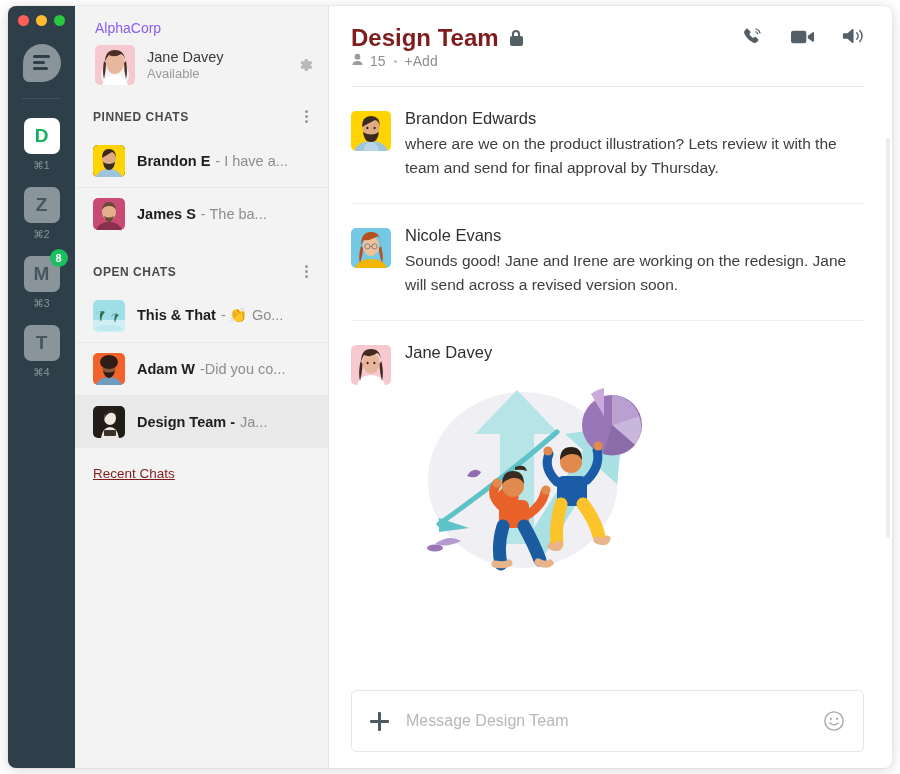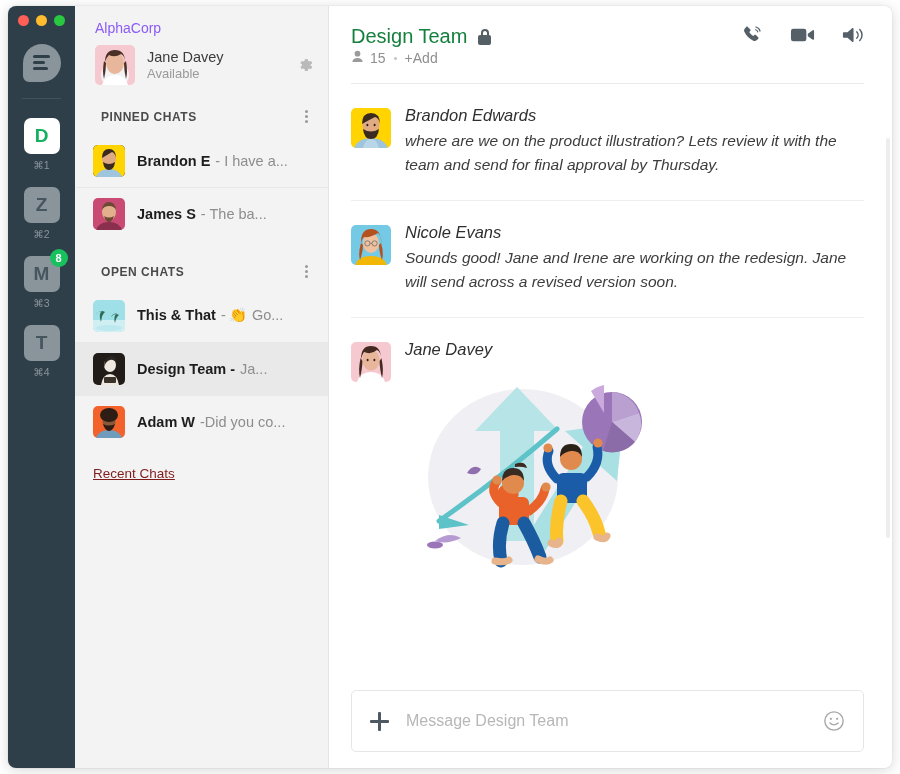--- a/index.html
+++ b/index.html
@@ -207,21 +207,20 @@
     display: flex;
     align-items: center;
     justify-content: space-between;
     padding: 22px 16px 8px 18px;
   }
   .sec-title {
     font-size: 12px;
     font-weight: 700;
     letter-spacing: .55px;
     color: #4a4a4a;
-    margin-left: 8px;
   }
   .kebab {
     display: flex;
     flex-direction: column;
     gap: 2px;
     padding: 3px 4px;
   }
   .kebab span {
     width: 3px; height: 3px;
     border-radius: 50%;
@@ -273,23 +272,23 @@
     flex-direction: column;
   }
   .ch-head {
     padding: 18px 28px 0 22px;
   }
   .ch-title-row {
     display: flex;
     align-items: center;
   }
   .ch-title {
-    font-size: 20px;
-    color: #15803d;
-    font-weight: 400;
+    font-size: 24px;
+    color: #7f1d1d;
+    font-weight: 700;
   }
   .lock {
     margin-left: 11px;
     width: 13px; height: 16px;
     position: relative;
   }
   .lock .body {
     position: absolute;
     bottom: 0; left: 0;
     width: 13px; height: 10px;
@@ -330,21 +329,20 @@
   .ch-rule {
     margin: 17px 28px 0 22px;
     height: 1px;
     background: #e9e9e9;
   }
 
   .msgs {
     flex: 1;
     overflow: hidden;
     padding: 0 28px 0 22px;
-    font-style: italic;
   }
   .msg {
     display: flex;
     padding: 22px 0 22px 0;
     border-bottom: 1px solid #eeeeee;
   }
   .msg.last { border-bottom: none; }
   .msg-av {
     width: 40px; height: 40px;
     border-radius: 5px;
@@ -560,49 +558,49 @@
             <path d="M22 23 q-2 -7 2 -10 q-5 1 -6 4 q4 -5 8 -2 q-3 2 -4 8z" fill="#2f6b55"></path>
             <ellipse cx="16" cy="28" rx="13" ry="3" fill="#bde8ef"></ellipse>
           </svg>
         </div>
         <div class="chat-txt">
           <span class="chat-name">This &amp; That</span>
           <span class="chat-prev">- 👏 Go...</span>
         </div>
       </div>
 
+      <div class="chat-row">
+        <div class="chat-av">
+          <svg viewBox="0 0 32 32" width="32" height="32">
+            <rect width="32" height="32" fill="#f4622c"></rect>
+            <path d="M3 32 q3 -8 13 -8 q10 0 13 8z" fill="#6f9bbd"></path>
+            <ellipse cx="16" cy="15" rx="6.5" ry="8" fill="#8a5a38"></ellipse>
+            <ellipse cx="16" cy="9" rx="9" ry="7" fill="#2d1d14"></ellipse>
+            <path d="M10 18 q2 7 6 7 q4 0 6 -7 q-6 3 -12 0z" fill="#2d1d14"></path>
+          </svg>
+        </div>
+        <div class="chat-txt">
+          <span class="chat-name">Adam W</span>
+          <span class="chat-prev">-Did you co...</span>
+        </div>
+      </div>
+
       <div class="chat-row selected">
         <div class="chat-av">
           <svg viewBox="0 0 32 32" width="32" height="32">
             <rect width="32" height="32" fill="#211c18"></rect>
             <ellipse cx="17" cy="12" rx="6" ry="7" fill="#f0e9e0"></ellipse>
             <path d="M8 32 q2 -11 9 -11 q7 0 9 11z" fill="#efe8df"></path>
             <path d="M11 14 q0 -11 7 -11 q6 0 6 8 q-3 -5 -7 -4 q-4 1 -6 7z" fill="#2b2420"></path>
             <rect x="11" y="24" width="12" height="6" rx="1" fill="#3a332c"></rect>
           </svg>
         </div>
         <div class="chat-txt">
           <span class="chat-name">Design Team -</span>
           <span class="chat-prev">Ja...</span>
-        </div>
-      </div>
-
-      <div class="chat-row">
-        <div class="chat-av">
-          <svg viewBox="0 0 32 32" width="32" height="32">
-            <rect width="32" height="32" fill="#f4622c"></rect>
-            <path d="M3 32 q3 -8 13 -8 q10 0 13 8z" fill="#6f9bbd"></path>
-            <ellipse cx="16" cy="15" rx="6.5" ry="8" fill="#8a5a38"></ellipse>
-            <ellipse cx="16" cy="9" rx="9" ry="7" fill="#2d1d14"></ellipse>
-            <path d="M10 18 q2 7 6 7 q4 0 6 -7 q-6 3 -12 0z" fill="#2d1d14"></path>
-          </svg>
-        </div>
-        <div class="chat-txt">
-          <span class="chat-name">Adam W</span>
-          <span class="chat-prev">-Did you co...</span>
         </div>
       </div>
 
       <div class="recent">Recent Chats</div>
     </div>
 
     <div class="main">
 
       <div class="ch-head">
         <div class="ch-title-row">

